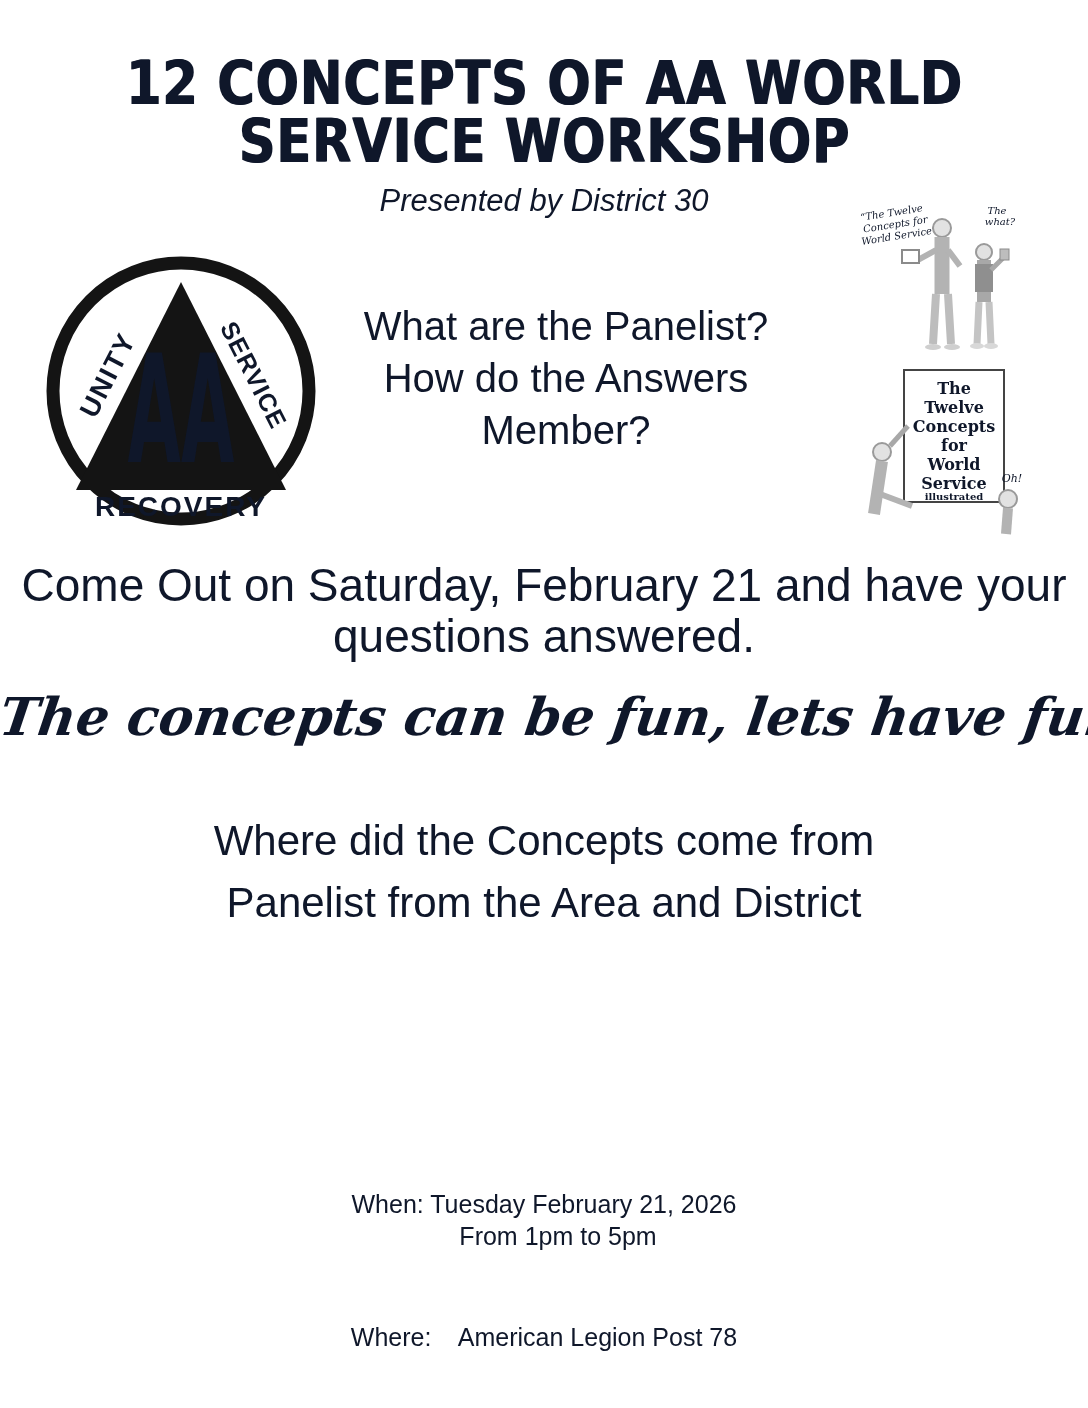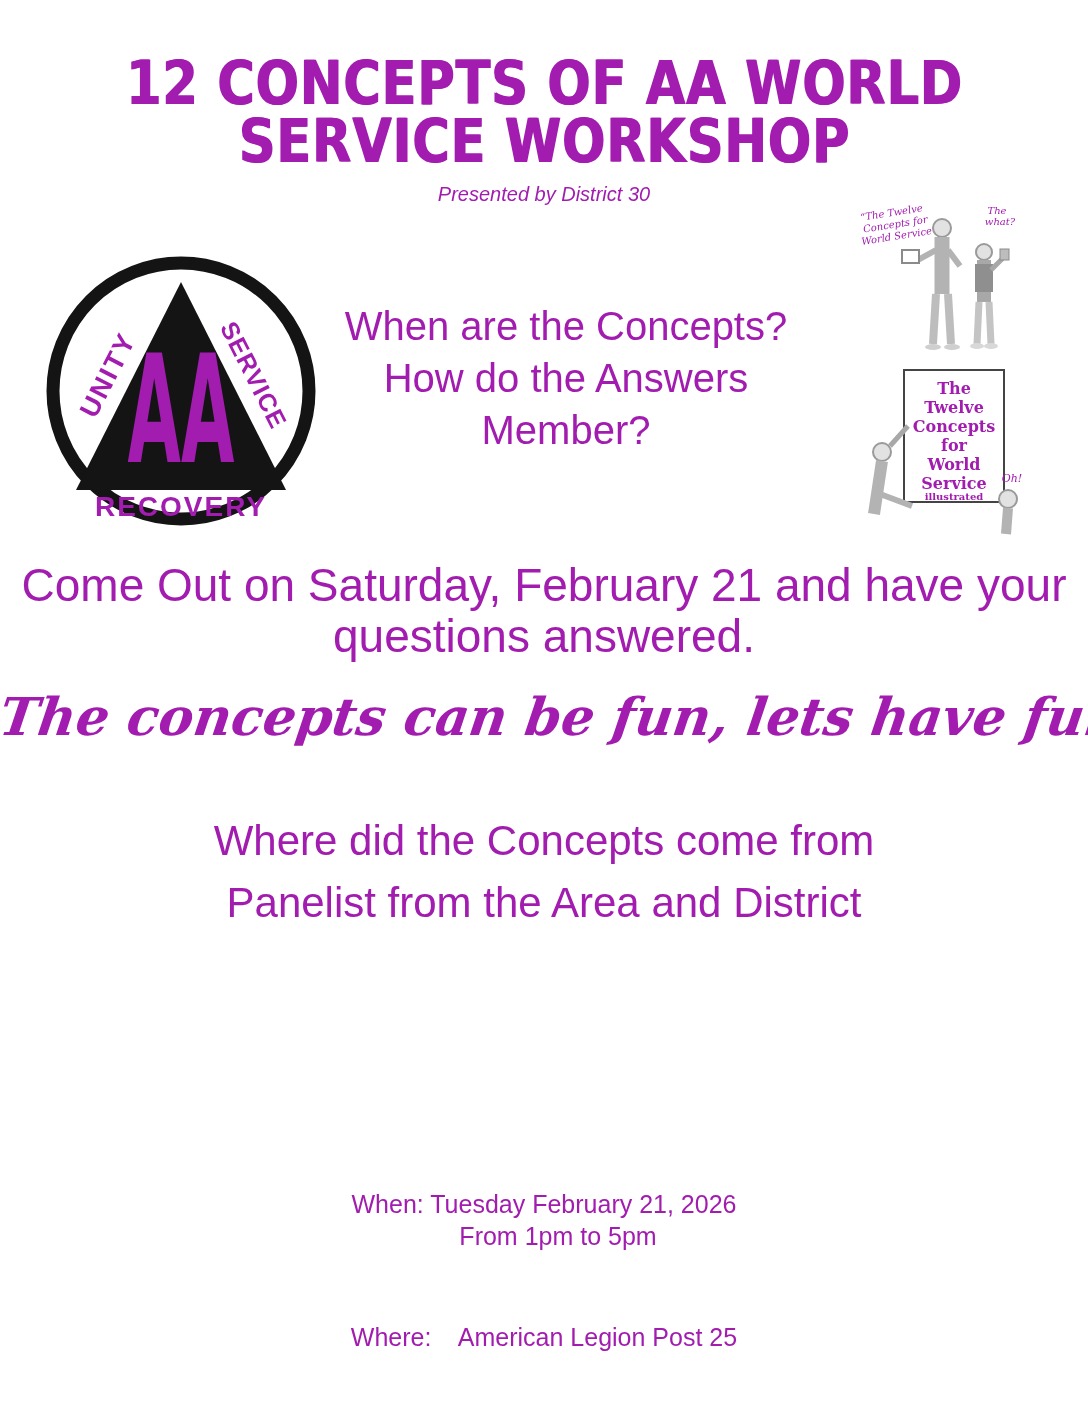--- a/index.html
+++ b/index.html
@@ -8,21 +8,21 @@
     background:#ffffff; color:#121212; overflow:hidden;
     font-family:"Liberation Sans","DejaVu Sans",sans-serif;
   }
   
   .title { position:absolute; top:54px; left:0; right:0; text-align:center;
            font-family:"DejaVu Sans",sans-serif; font-weight:bold; }
   .title-line { font-size:60px; line-height:58px; letter-spacing:1px;
                 transform:scaleX(0.85); transform-origin:center;
                 text-shadow:1.5px 0 0 currentColor; white-space:nowrap; }
   .subtitle { position:absolute; top:183px; left:0; right:0; text-align:center;
-              font-style:italic; font-size:20px; }
+              font-style:italic; font-size:31px; }
   
   .aa-logo { position:absolute; left:40px; top:250px; }
   .question { position:absolute; left:318px; top:300px; width:496px;
               text-align:center; font-size:40px; line-height:52px; }
   .question div { white-space:nowrap; }
   .cartoon { position:absolute; left:860px; top:194px; }
   svg text { fill:currentColor; }
   
   .come-out { position:absolute; top:560px; left:0; right:0; text-align:center;
               font-size:46px; line-height:51px; }
@@ -38,40 +38,40 @@
   
   .event { position:absolute; top:1188px; left:0; right:0; text-align:center;
            font-size:25px; line-height:32px; }
   .event div { white-space:pre; }
   .shift-sm { transform:translateX(14px); }
   .where-group { margin-top:5px; }
 </style>
 </head>
 <body>
 
-<div class="page" style="background: rgb(255, 255, 255); color: #a21caf;">
+<div class="page" style="background: rgb(255, 255, 255); color: #0f172a;">
 
   <header class="title">
     <div class="title-line">12 CONCEPTS OF AA WORLD</div>
     <div class="title-line">SERVICE WORKSHOP</div>
   </header>
 
   <div class="subtitle">Presented by District 30</div>
 
   <svg class="aa-logo" width="282" height="282" viewBox="0 0 282 282" aria-hidden="true">
     <circle cx="141" cy="141" r="128" fill="#ffffff" stroke="#141414" stroke-width="13"></circle>
     <polygon points="141,32 36,240 246,240" fill="#141414"></polygon>
     <text transform="translate(141,212) scale(0.46,1)" text-anchor="middle" font-family="DejaVu Sans, sans-serif" font-weight="bold" font-size="150" fill="#ffffff">AA</text>
     <text transform="translate(76,129) rotate(-63)" text-anchor="middle" font-family="Liberation Sans, sans-serif" font-weight="bold" font-size="27" letter-spacing="2">UNITY</text>
     <text transform="translate(206,129) rotate(63)" text-anchor="middle" font-family="Liberation Sans, sans-serif" font-weight="bold" font-size="25" letter-spacing="1">SERVICE</text>
     <text x="141" y="266" text-anchor="middle" font-family="Liberation Sans, sans-serif" font-weight="bold" font-size="28" letter-spacing="2">RECOVERY</text>
   </svg>
 
   <div class="question">
-    <div>When are the Concepts?</div>
+    <div>What are the Panelist?</div>
     <div>How do the Answers</div>
     <div>Member?</div>
   </div>
 
   <svg class="cartoon" width="170" height="350" viewBox="0 0 170 350" aria-hidden="true">
 
     <g transform="translate(32,22) rotate(-9)" font-family="DejaVu Serif, serif" font-style="italic" font-size="10" text-anchor="middle">
       <text x="0" y="0">“The Twelve</text>
       <text x="2" y="12">Concepts for</text>
       <text x="4" y="24">World Service”</text>
@@ -144,19 +144,19 @@
 
   <div class="script-block script2">
     <span class="script-inner"></span><br>
     <span class="script-inner"></span>
   </div>
 
   <div class="event">
     <div>When: Tuesday February 21, 2026</div>
     <div class="shift-sm">From 1pm to 5pm</div>
     <div class="where-group">
-      <div>Where:    American Legion Post 25</div>
+      <div>Where:    American Legion Post 78</div>
       
       
     </div>
   </div>
 
 </div>
 
 </body></html>

